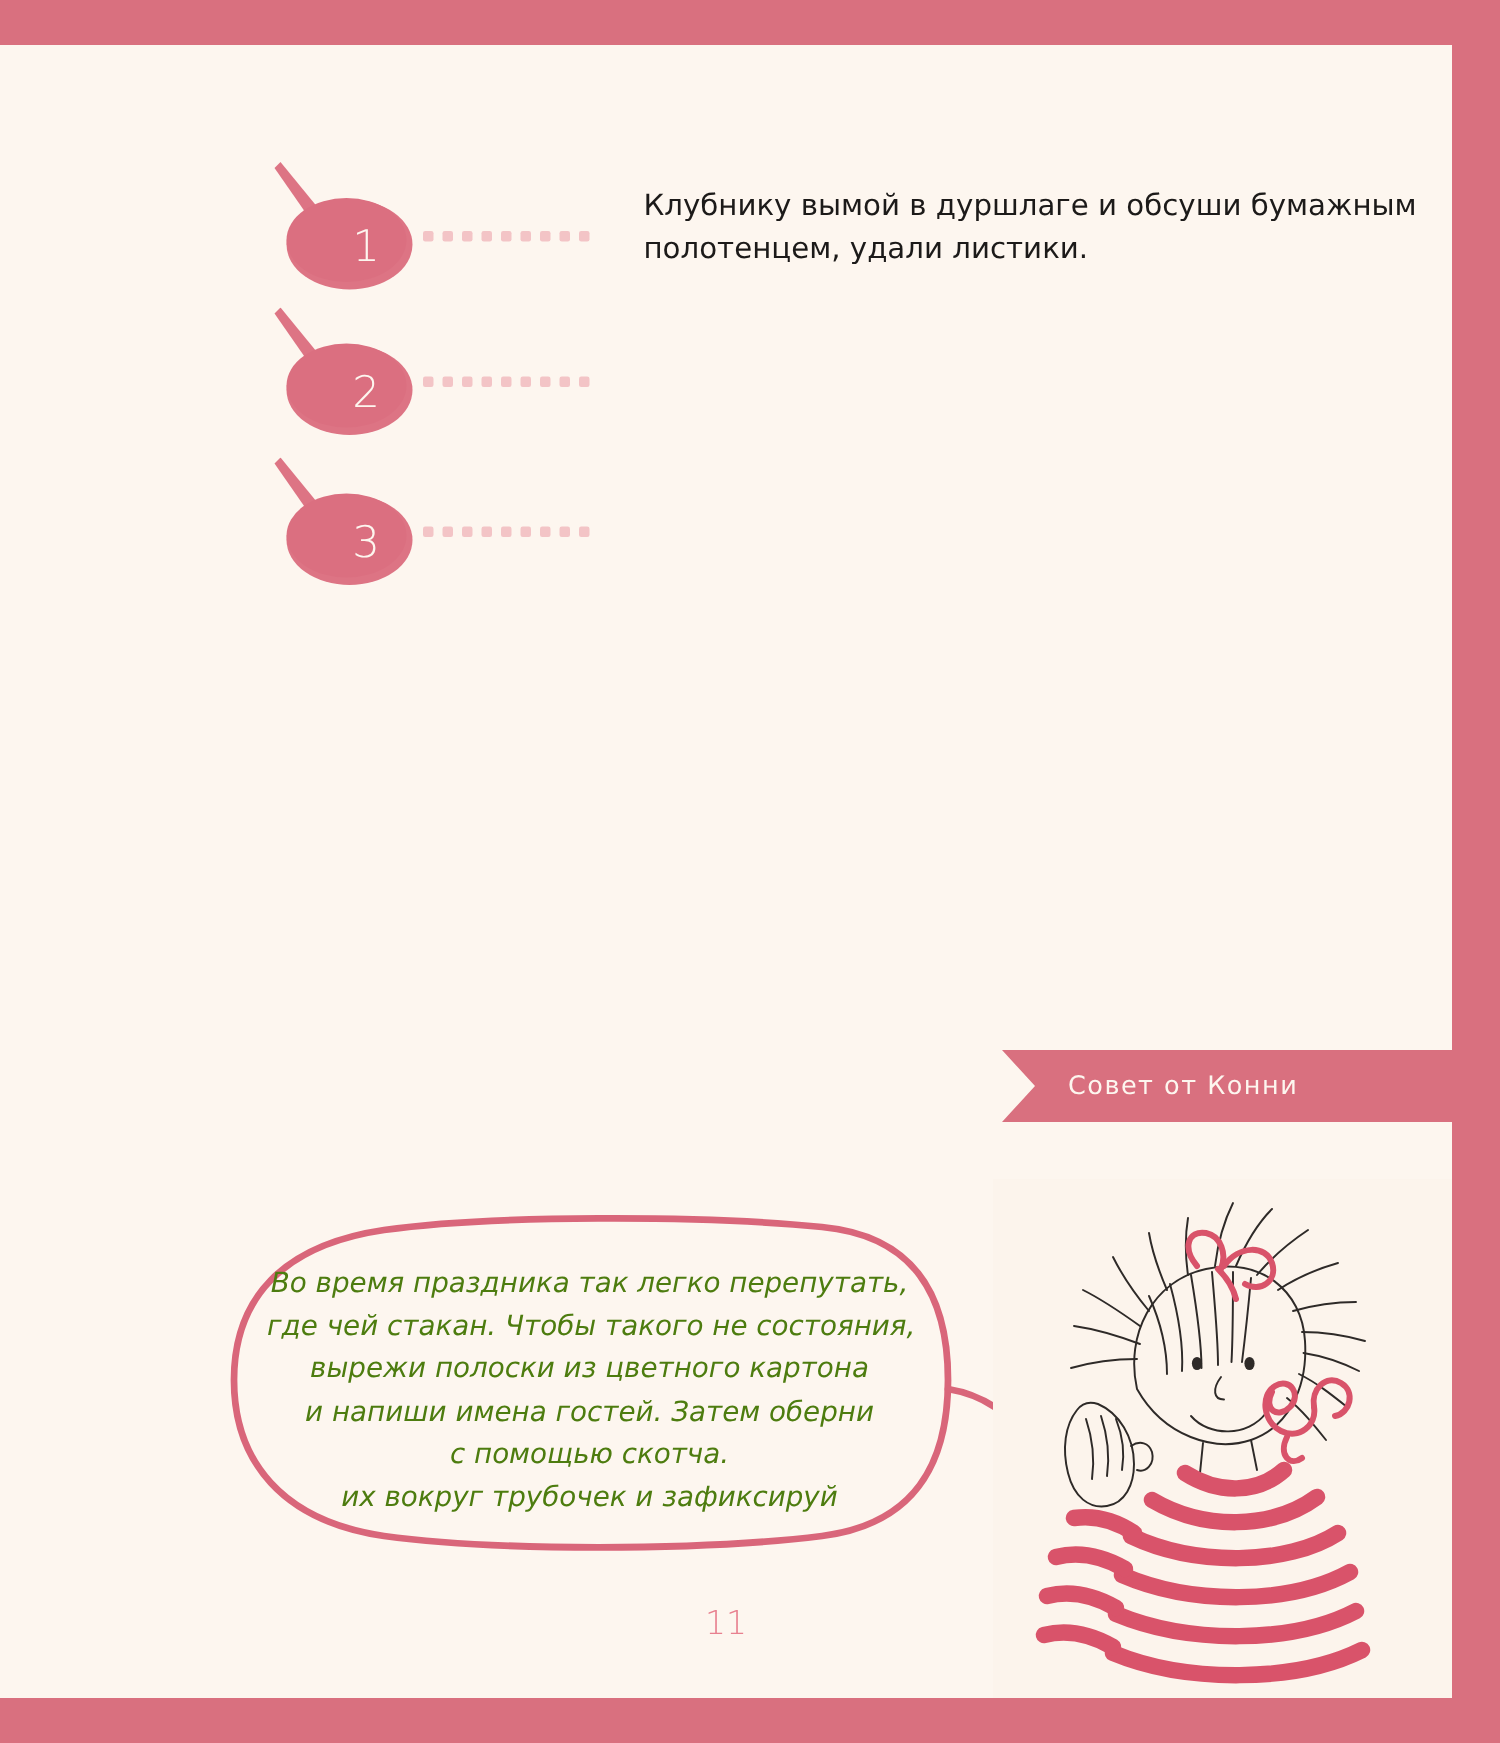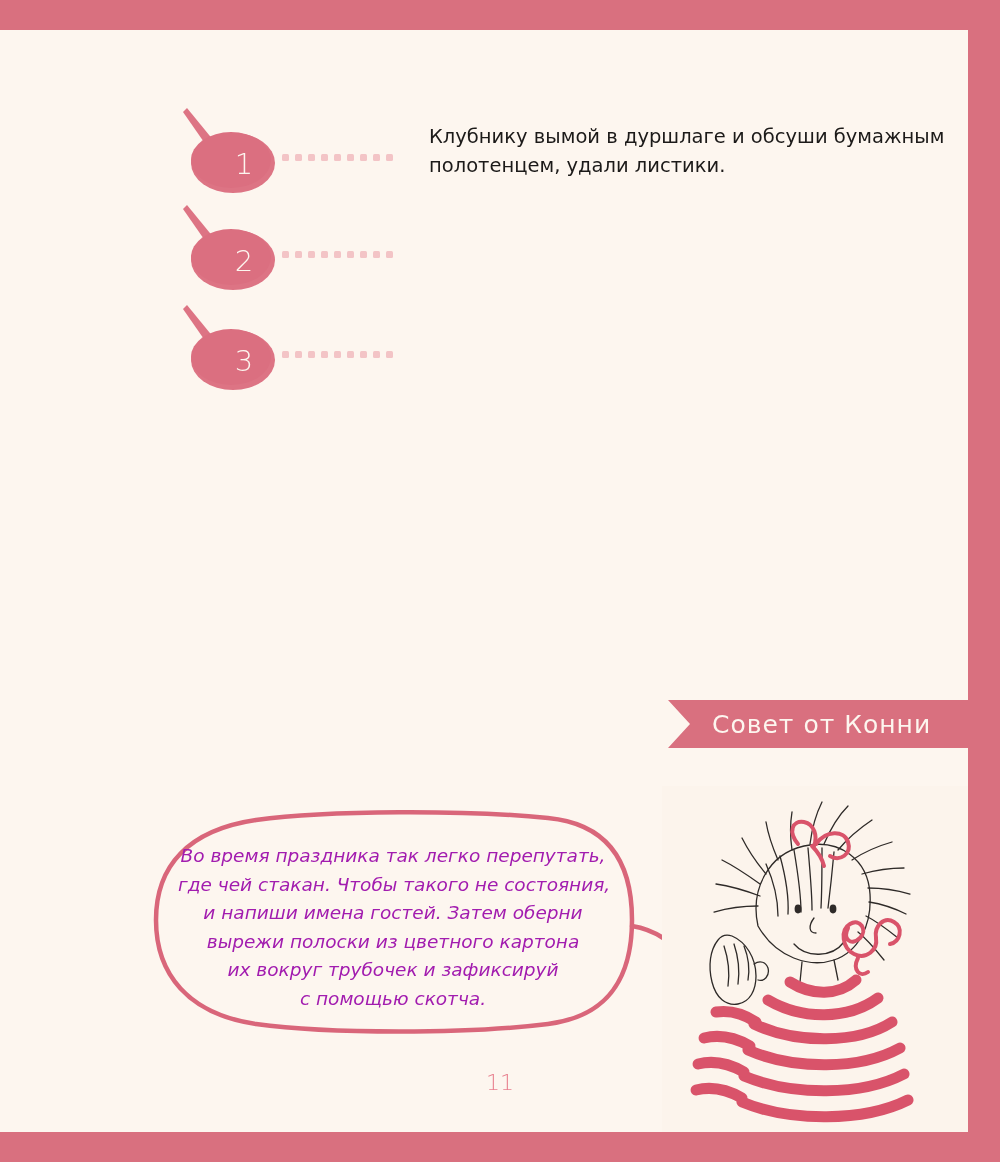--- a/index.html
+++ b/index.html
@@ -104,21 +104,21 @@
     height: 48px;
     background: #d9707f;
     -webkit-clip-path: polygon(0 0, 332px 0, 332px 48px, 0 48px, 22px 24px);
     clip-path: polygon(0 0, 332px 0, 332px 48px, 0 48px, 22px 24px);
     display: flex;
     align-items: center;
   }
   #tip-banner-label {
     margin-left: 44px;
     color: #fdf6ef;
-    font-size: 25px;
+    font-size: 17px;
     font-family: "DejaVu Sans", sans-serif;
     font-weight: 400;
     letter-spacing: 1px;
   }
 
   
   #illustration-panel {
     position: absolute;
     left: 662px;
     top: 756px;
@@ -141,33 +141,33 @@
     position: absolute;
     left: 0;
     top: 0;
   }
   #tip-bubble-text {
     position: absolute;
     left: 30px;
     top: 34px;
     width: 430px;
     text-align: center;
-    color: #a21caf;
+    color: #4d7c0f;
     font-size: 18.5px;
     line-height: 28.5px;
     font-style: italic;
     font-family: "DejaVu Sans", sans-serif;
     font-weight: 400;
   }
   #tip-bubble-text .ln { display: block; white-space: nowrap; }
 
   
   #page-number {
     position: absolute;
-    left: 16px;
+    left: 0;
     top: 1040px;
     width: 968px;
     text-align: center;
     color: #e8808f;
     font-size: 22px;
     font-family: "DejaVu Sans", sans-serif;
     font-weight: 300;
   }
 </style>
 </head>
@@ -253,24 +253,24 @@
                C180 2, 320 2, 400 10
                C462 16, 484 56, 484 112
                C484 168, 462 208, 400 216
                C320 226, 180 226, 108 216
                C40 206, 8 166, 8 112 Z" fill="none" stroke="#d9667a" stroke-width="4.5" stroke-linecap="round"></path>
       <path d="M484 118 C508 122, 524 134, 538 152" fill="none" stroke="#d9667a" stroke-width="4.5" stroke-linecap="round"></path>
     </svg>
     <div id="tip-bubble-text">
       <span class="ln">Во время праздника так легко перепутать,</span>
       <span class="ln">где чей стакан. Чтобы такого не состояния,</span>
+      <span class="ln">вырежи полоски из цветного картона</span>
       <span class="ln">и напиши имена гостей. Затем оберни</span>
-      <span class="ln">вырежи полоски из цветного картона</span>
+      <span class="ln">с помощью скотча.</span>
       <span class="ln">их вокруг трубочек и зафиксируй</span>
-      <span class="ln">с помощью скотча.</span>
     </div>
   </div>
 
   <div id="illustration-panel">
     <svg width="306" height="346" viewBox="0 0 306 346">
       <g fill="none" stroke="#2e2a28" stroke-width="1.3" stroke-linecap="round">
 
         <path d="M96 140 C88 104, 106 68, 142 60 C178 52, 206 74, 208 108
                  C210 140, 196 166, 172 174 C148 182, 114 172, 96 140 Z"></path>
 

